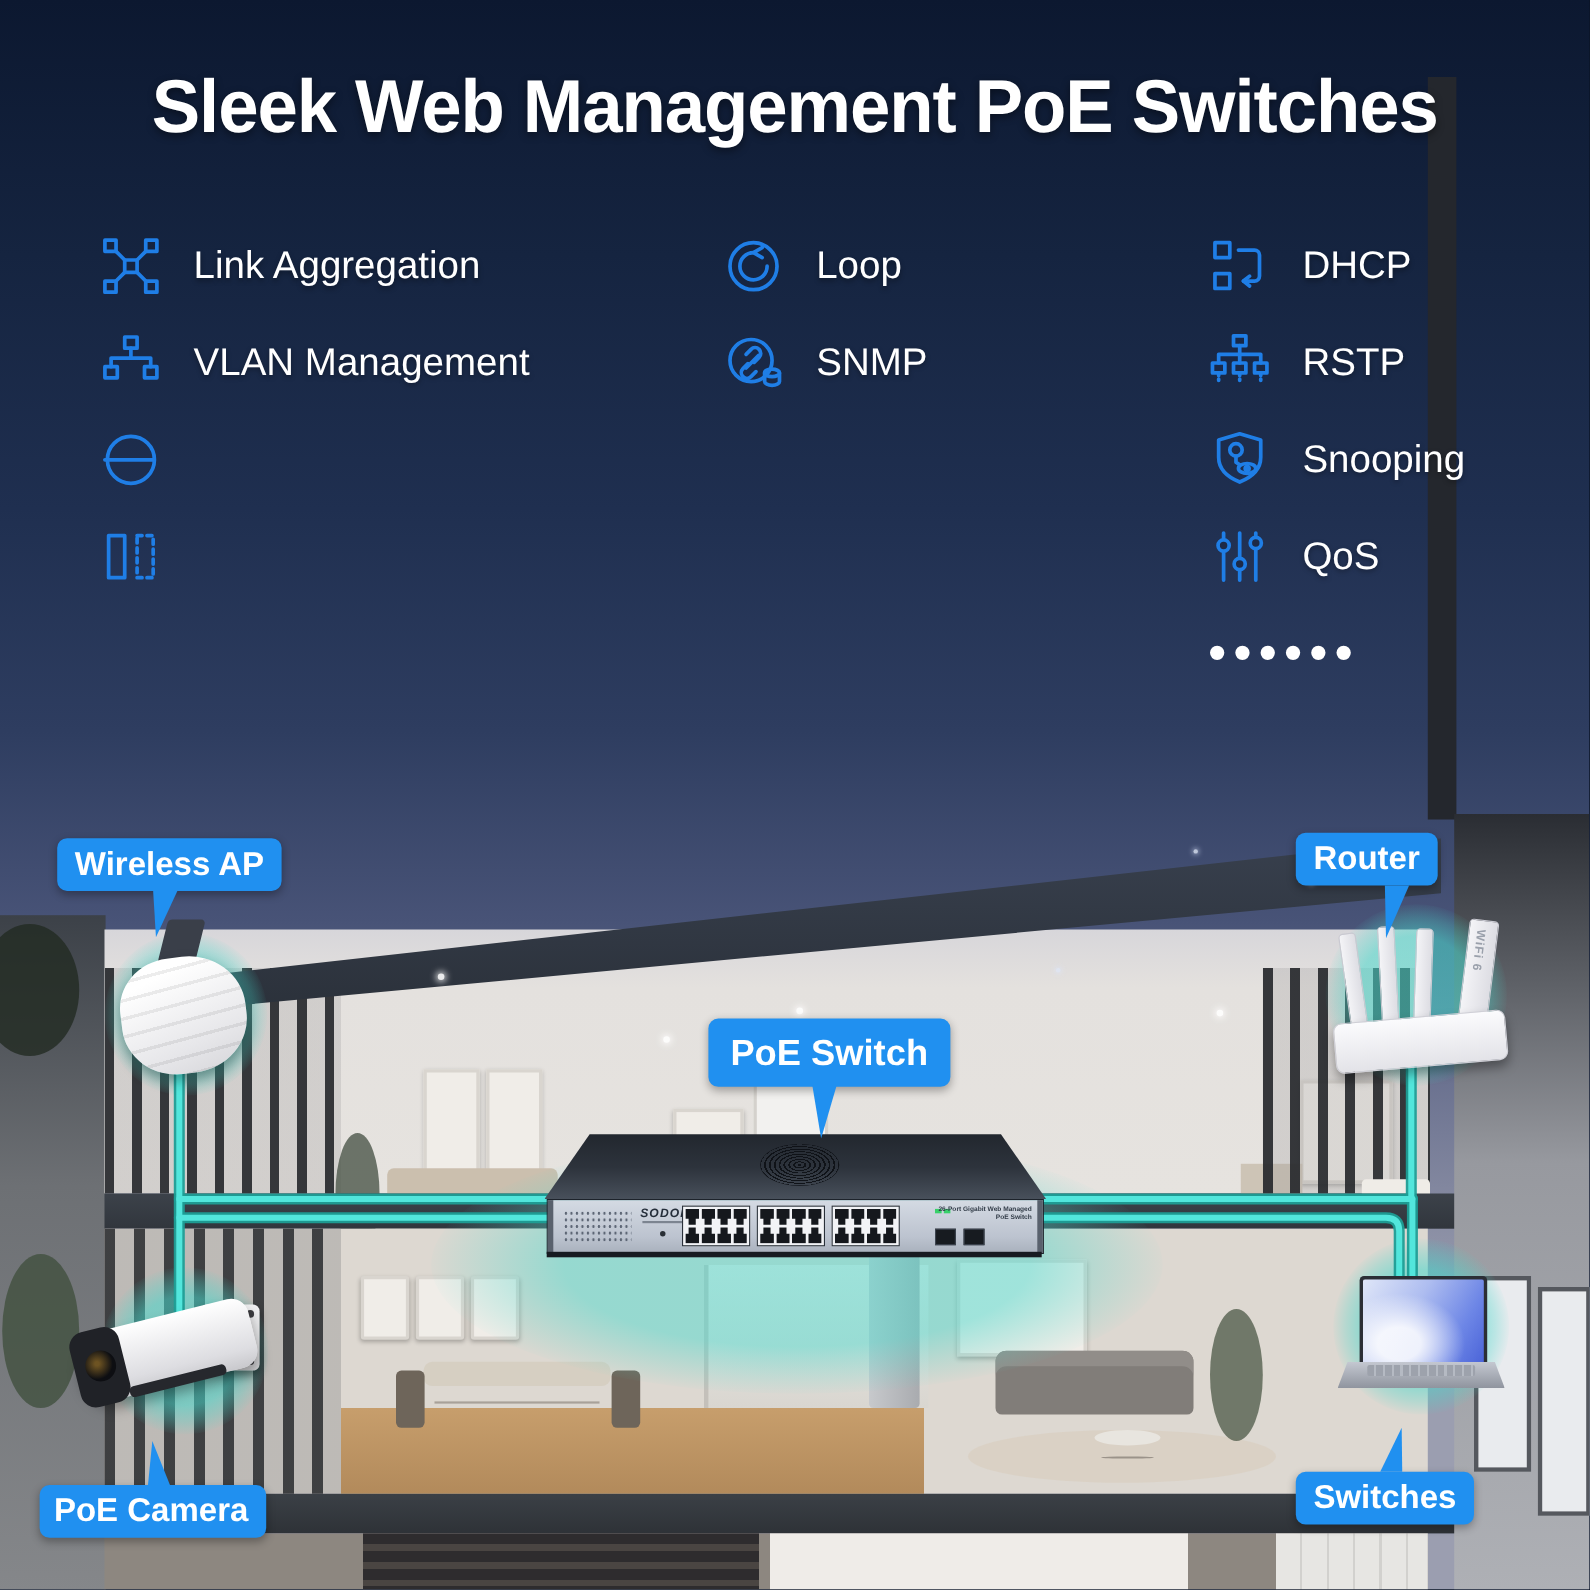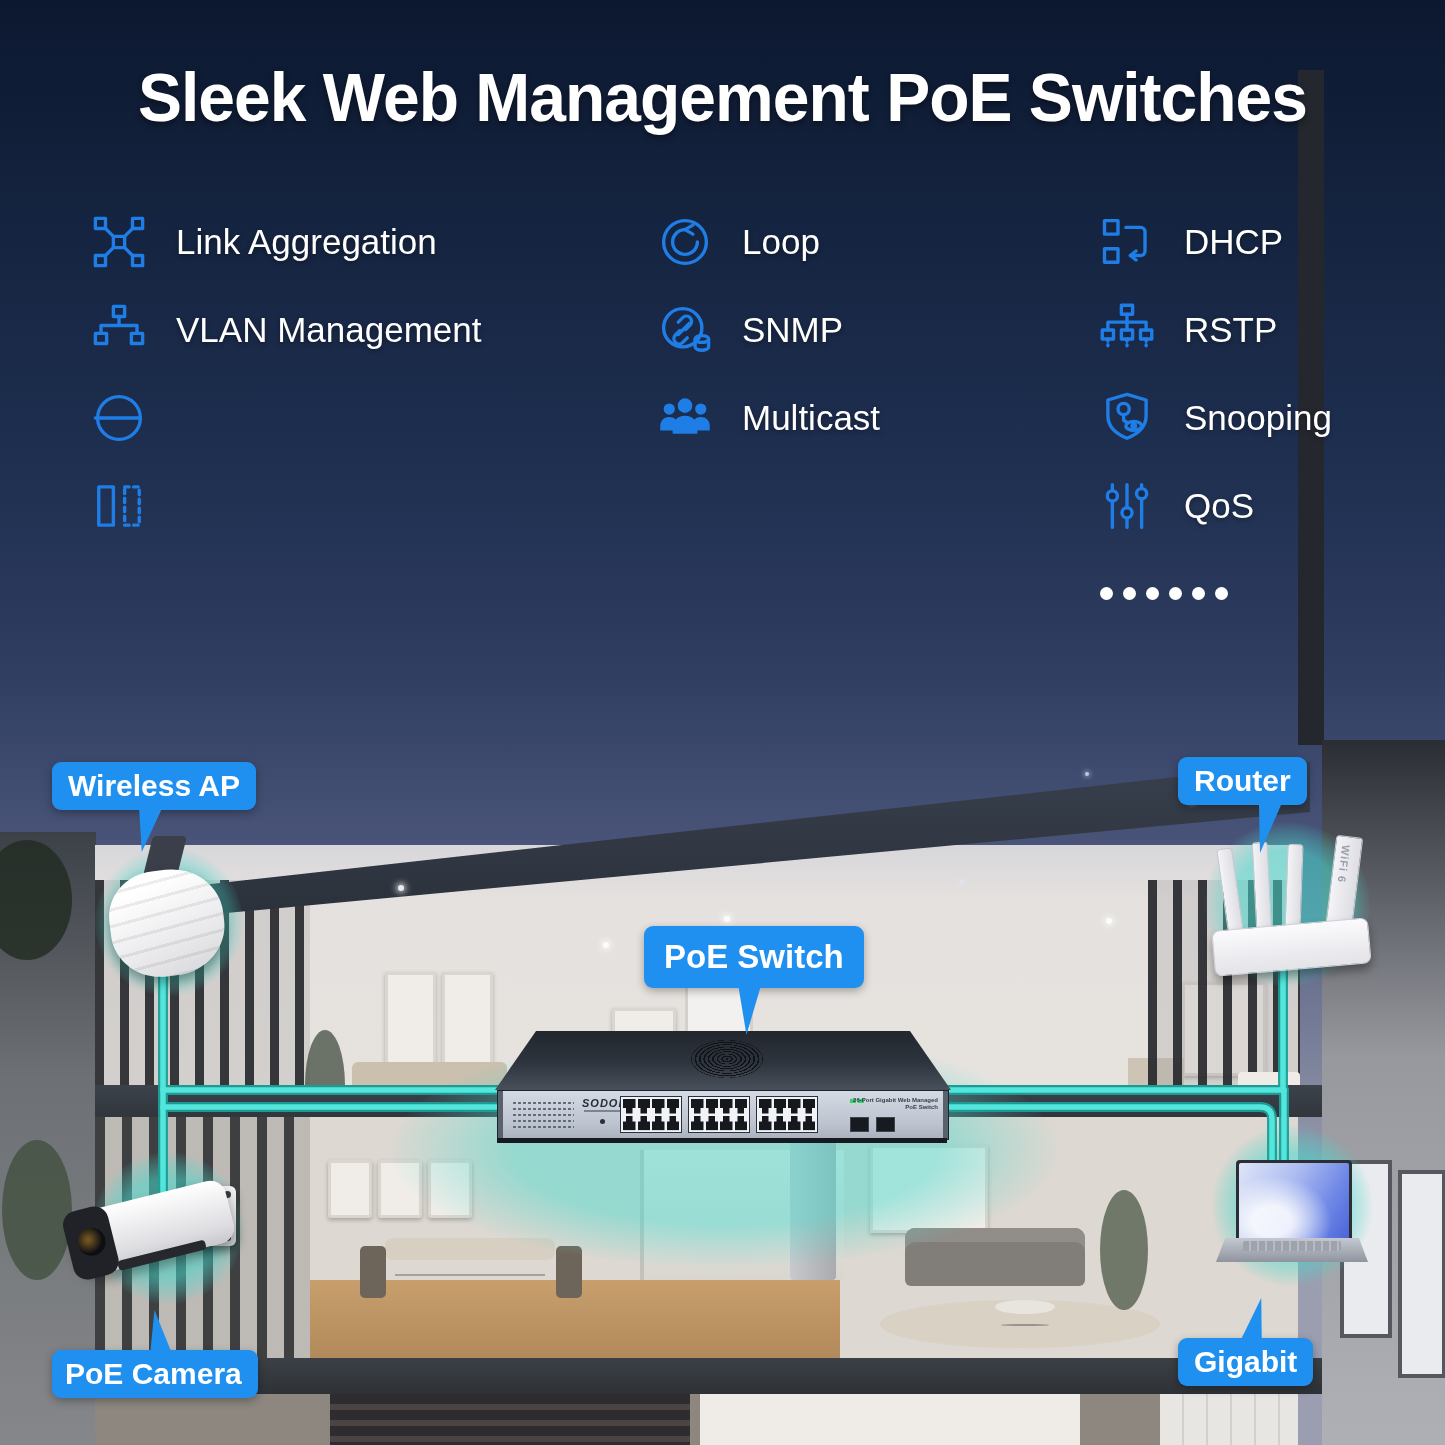--- a/index.html
+++ b/index.html
@@ -290,26 +290,26 @@
     <span class="pt down" style="left:40%;"></span>
   </div>
   <div class="callout" style="left:1178px;top:757px;">
     <span>Router</span>
     <span class="pt down" style="left:58%;border-top-width:48px;"></span>
   </div>
   <div class="callout big" style="left:644px;top:926px;">
     <span>PoE Switch</span>
     <span class="pt down" style="left:42%;border-top-width:48px;transform:skewX(-6deg);"></span>
   </div>
-  <div class="callout" style="left:52px;top:1350px;padding-left:13px;">
+  <div class="callout" style="left:36px;top:1350px;padding-left:13px;">
     <span>PoE Camera</span>
     <span class="pt up" style="left:46%;"></span>
   </div>
   <div class="callout" style="left:1178px;top:1338px;">
-    <span>Gigabit</span>
+    <span>Switches</span>
     <span class="pt up" style="left:50%;transform:skewX(-12deg);"></span>
   </div>
 
   <div class="title">Sleek Web Management PoE Switches</div>
   <div class="fcol c1">
       <div class="feat">
         <span class="ficon">
           <svg viewBox="0 0 48 48" fill="none" stroke="currentColor" stroke-width="3" stroke-linecap="round" stroke-linejoin="round">
             <rect x="3" y="3" width="9" height="9"></rect>
             <rect x="36" y="3" width="9" height="9"></rect>
@@ -366,33 +366,20 @@
             <circle cx="22" cy="22" r="17"></circle>
             <path d="M18,17 l4,-4 a4.5,4.5 0 0 1 6.5,6.5 l-4,4"></path>
             <path d="M26,31 l-4,4 a4.5,4.5 0 0 1 -6.5,-6.5 l4,-4"></path>
             <path d="M18,28 L28,18"></path>
             <path d="M33,32 v7 a6,3 0 0 0 12,0 v-7"></path>
             <ellipse cx="39" cy="32" rx="6" ry="3"></ellipse>
           </svg>
         </span>
         <span class="flabel">SNMP</span>
       </div>
-      <div class="feat">
-        <span class="ficon">
-          <svg viewBox="0 0 48 48" fill="currentColor" stroke="none">
-            <circle cx="24" cy="13" r="6.5"></circle>
-            <circle cx="10" cy="16" r="5"></circle>
-            <circle cx="38" cy="16" r="5"></circle>
-            <path d="M24,22 c7,0 11,4.5 11,11 v5 H13 v-5 c0,-6.5 4,-11 11,-11 Z"></path>
-            <path d="M10,23 c4.5,0 7.5,3 7.5,8 l-1,4 H2 v-4 c0,-5 3.5,-8 8,-8 Z"></path>
-            <path d="M38,23 c4.5,0 8,3 8,8 v4 H31.5 l-1,-4 c0,-5 3,-8 7.5,-8 Z"></path>
-          </svg>
-        </span>
-        <span class="flabel">Multicast</span>
-      </div>
     </div>
   <div class="fcol c3">
       <div class="feat">
         <span class="ficon">
           <svg viewBox="0 0 48 48" fill="none" stroke="currentColor" stroke-width="3" stroke-linecap="round" stroke-linejoin="round">
             <rect x="4" y="5" width="12" height="12"></rect>
             <rect x="4" y="30" width="12" height="12"></rect>
             <path d="M23,11 h13 a4,4 0 0 1 4,4 v17 a4,4 0 0 1 -4,4 h-9"></path>
             <path d="M27,36 l5,-4 M27,36 l5,4"></path>
           </svg>

